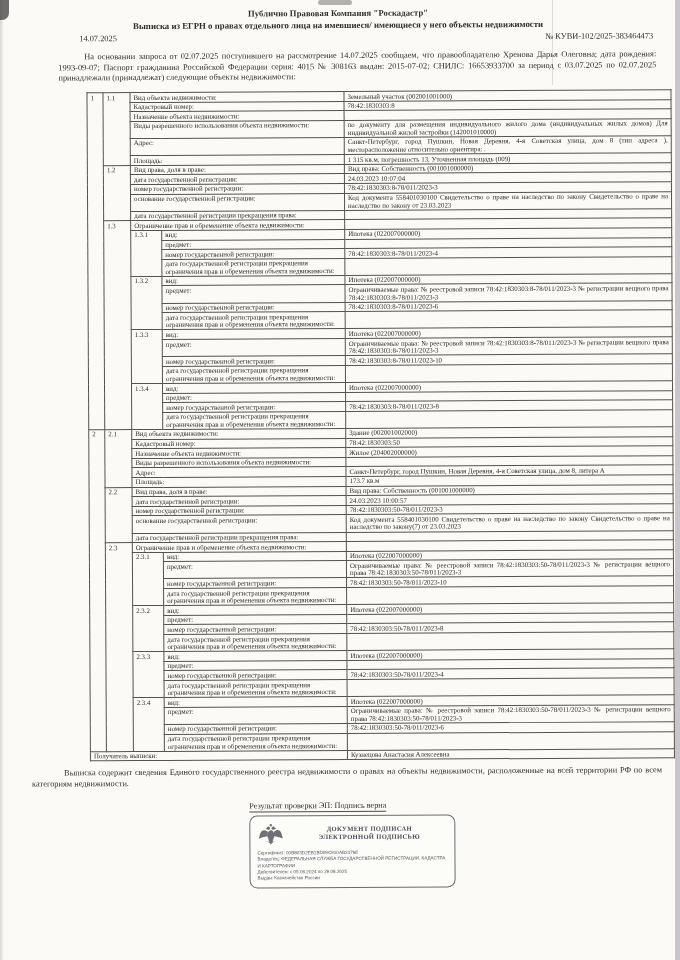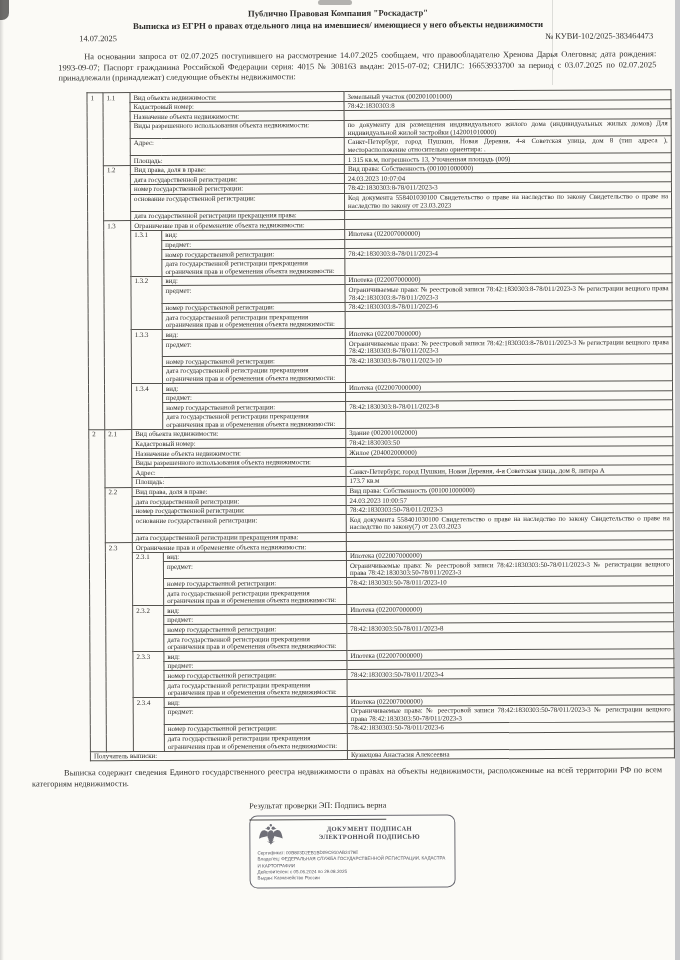--- a/index.html
+++ b/index.html
@@ -28,21 +28,21 @@
   table.egrn td{border:1px solid #55534f;padding:0.5px 3px;vertical-align:top;word-wrap:break-word;}
   td.num{vertical-align:middle;padding-left:2px;font-size:6.9px;}
   td.lbl{text-align:left;}
   td.obl{padding-right:52px;}
   td.val{text-align:justify;}
   td.recipient{padding:4px 3px 4px 18px;}
   td.recipient-val{vertical-align:middle;}
 
   .footer-note{margin:7px 20px 0 30px;font-size:8.4px;text-align:justify;text-indent:32px;line-height:1.27;}
   .sig-check{margin:12px 0 0 247px;font-size:8.2px;}
-  .sig-check span{border-bottom:1px solid #4c4b49;padding-bottom:9px;}
+  .sig-check span{border-bottom:1px solid #4c4b49;padding-bottom:1px;}
 
   .stamp{margin:5px 0 0 247px;width:206px;border:1.2px solid #6a6a72;border-radius:8px;
     padding:5px 7px 5px 7px;color:#4c4c56;background:rgba(255,255,255,.4);box-sizing:border-box;}
   .stamp-head{display:flex;align-items:center;gap:7px;}
   .stamp-title{flex:1;text-align:center;font-weight:bold;font-size:6.6px;line-height:1.3;letter-spacing:.3px;}
   .stamp-lines{margin-top:4px;font-size:4.6px;line-height:1.4;font-family:"Liberation Sans", sans-serif;color:#55555f;}
   .emblem{width:27px;height:25px;flex:0 0 auto;}
 </style>
 </head>
 <body>

